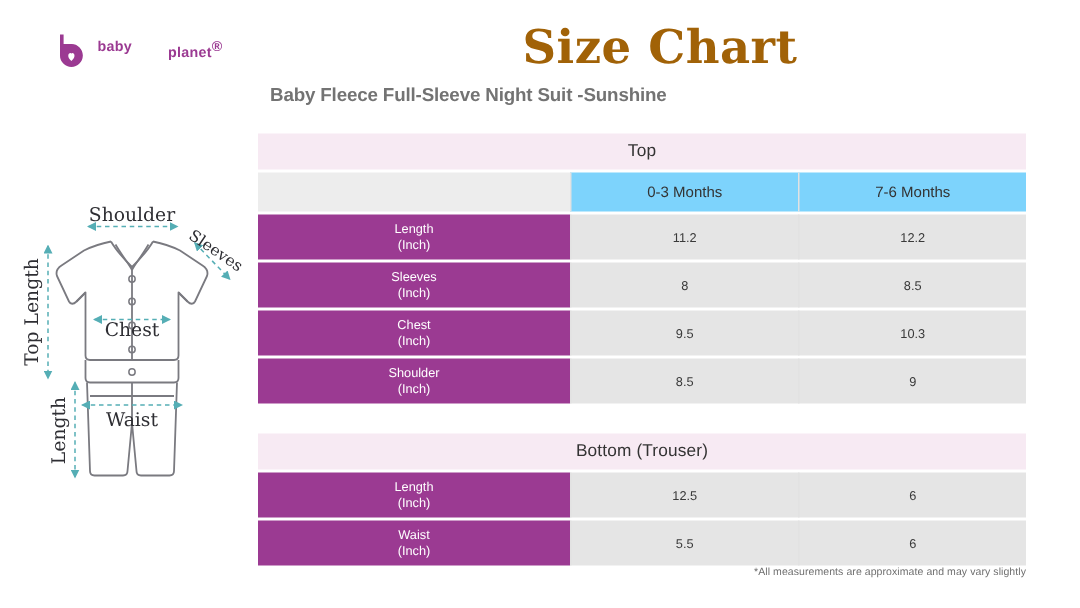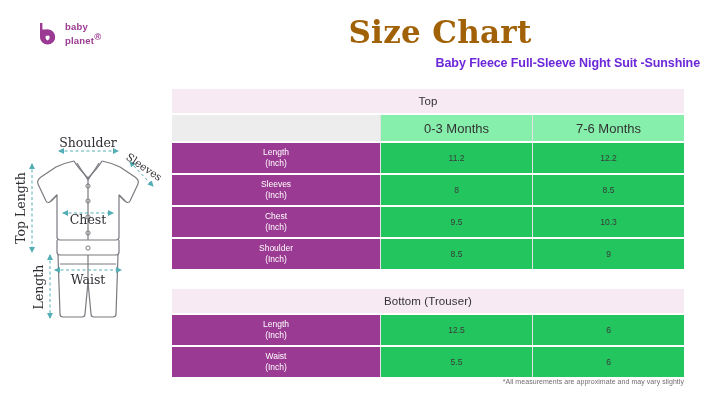--- a/index.html
+++ b/index.html
@@ -25,22 +25,23 @@
     align-items: center;
     gap: 5px;
   }
   .logo-mark {
     width: 22px;
     height: 24px;
     position: relative;
   }
   .logo-words {
     display: flex;
-    flex-direction: column;
+    flex-direction: row;
     line-height: 1.02;
+    gap: 24px;
   }
   .logo-words span {
     font-size: 9.5px;
     font-weight: 700;
     color: #9B3A92;
     letter-spacing: .2px;
   }
   .logo-tm {
     font-size: 4.5px;
     color: #9B3A92;
@@ -58,24 +59,24 @@
     font-weight: 700;
     font-size: 31px;
     color: #a16207;
     letter-spacing: .3px;
   }
   .subtitle {
     position: absolute;
     top: 56px;
     left: 180px;
     width: 520px;
-    text-align: right;
+    text-align: left;
     font-size: 12.5px;
     font-weight: 700;
-    color: #6d28d9;
+    color: #737373;
     letter-spacing: -.1px;
   }
 
   
   .illustration {
     position: absolute;
     left: 8px;
     top: 122px;
     width: 172px;
     height: 252px;
@@ -120,28 +121,28 @@
     line-height: 1.25;
   }
   .cell-label.blank {
     background: #EDEDED;
   }
   .cell-val {
     flex: 1;
     display: flex;
     align-items: center;
     justify-content: center;
-    background: #22c55e;
+    background: #e5e5e5;
     color: #3a3a3a;
     font-size: 8.5px;
     border-left: 1px solid #e2e2e2;
   }
   .cell-val.head {
-    background: #86efac;
-    font-size: 13px;
+    background: #7dd3fc;
+    font-size: 10px;
     color: #333;
   }
 
   .footnote {
     position: absolute;
     top: 378px;
     left: 172px;
     width: 512px;
     text-align: right;
     font-size: 7px;

